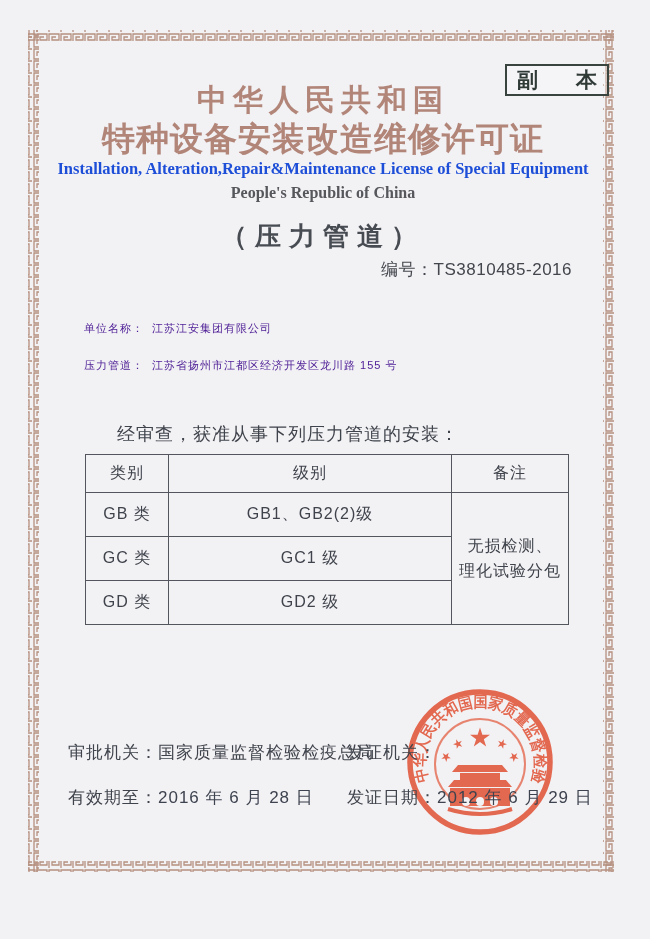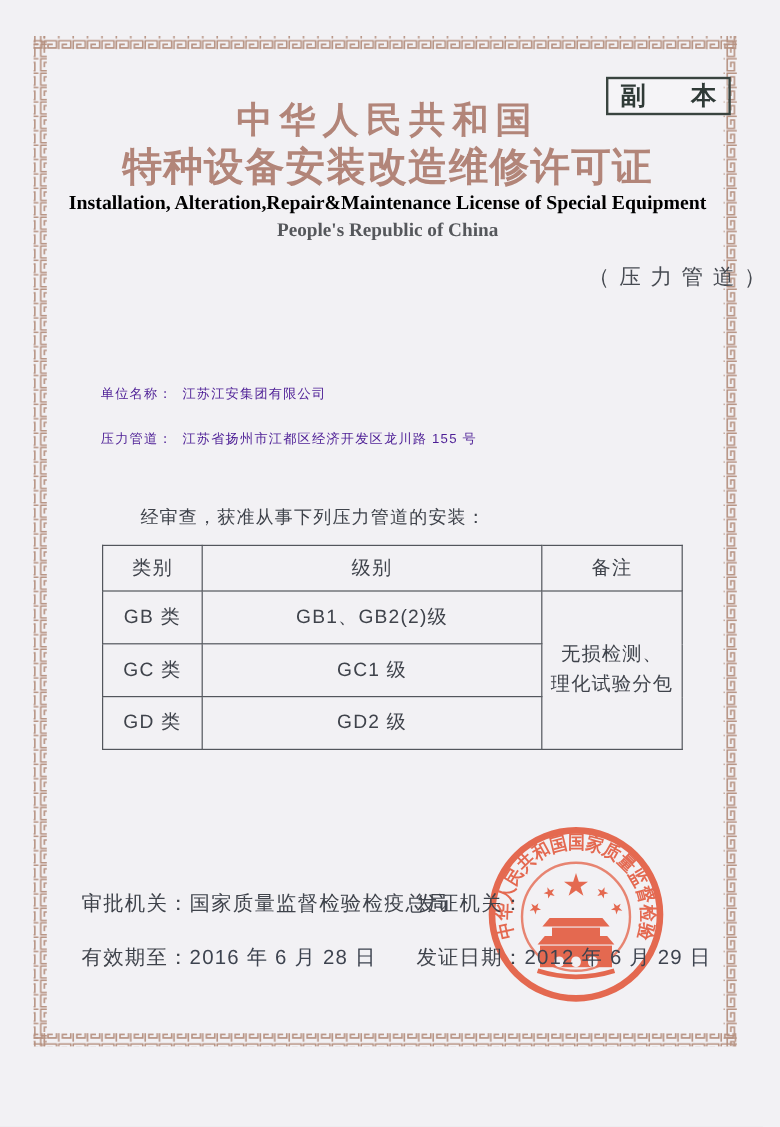--- a/index.html
+++ b/index.html
@@ -17,30 +17,30 @@
     border:2.5px solid #39443f;display:flex;align-items:center;justify-content:center;
     background:rgba(255,255,255,.25);
   }
   .dup-box span{
     font-size:21px;font-weight:bold;color:#2f3a37;
     letter-spacing:16px;padding-left:16px;white-space:nowrap;
   }
   
   .title-cn1{top:80px;font-size:30px;font-weight:bold;letter-spacing:6px;color:#b28579;}
   .title-cn2{top:117px;font-size:33px;font-weight:bold;letter-spacing:1px;color:#b28579;}
-  .title-en1{top:159px;font-size:16.5px;font-weight:bold;color:#000000;font-family:"Liberation Serif",serif;}
+  .title-en1{top:159px;font-size:16.5px;font-weight:bold;color:#1d4ed8;font-family:"Liberation Serif",serif;}
   .title-en2{top:184px;font-size:16px;font-weight:bold;color:#55575b;font-family:"Liberation Serif",serif;}
-  .scope{top:219px;font-size:18px;font-weight:normal;letter-spacing:8px;color:#474b52;text-align:right;}
+  .scope{top:219px;font-size:26px;font-weight:bold;letter-spacing:8px;color:#474b52;}
   .serial{top:258px;right:78px;font-size:17px;color:#43474d;letter-spacing:.5px;}
   
   .field-row{left:84px;font-size:11px;color:#4c1d95;letter-spacing:1px;white-space:nowrap;}
   .row-name{top:321px;}
   .row-addr{top:358px;}
   .field-row .val{margin-left:8px;}
-  .statement{left:117px;top:422px;font-size:15px;color:#3f434b;letter-spacing:1px;}
+  .statement{left:117px;top:422px;font-size:18px;color:#3f434b;letter-spacing:1px;}
   
   .lic-table{
     left:85px;top:454px;width:483px;
     border-collapse:collapse;table-layout:fixed;
     font-size:16px;color:#3f434b;
   }
   .lic-table th,.lic-table td{
     border:1.5px solid #53565c;text-align:center;vertical-align:middle;
     font-weight:normal;letter-spacing:1px;padding:0 4px;
   }
@@ -85,20 +85,23 @@
   <div class="abs dup-box">
     <span>副 本</span>
   </div>
 
   <div class="abs center title-cn1">中华人民共和国</div>
   <div class="abs center title-cn2">特种设备安装改造维修许可证</div>
   <div class="abs center title-en1">Installation, Alteration,Repair&amp;Maintenance License of Special Equipment</div>
   <div class="abs center title-en2">People's Republic of China</div>
   <div class="abs center scope">（压力管道）</div>
 
+  <div class="abs serial">
+    <span>编号：</span><span>TS3810485-2016</span>
+  </div>
 
   <div class="abs field-row row-name">
     <span>单位名称：</span><span class="val">江苏江安集团有限公司</span>
   </div>
   <div class="abs field-row row-addr">
     <span>压力管道：</span><span class="val">江苏省扬州市江都区经济开发区龙川路 155 号</span>
   </div>
 
   <div class="abs statement">经审查，获准从事下列压力管道的安装：</div>
 

